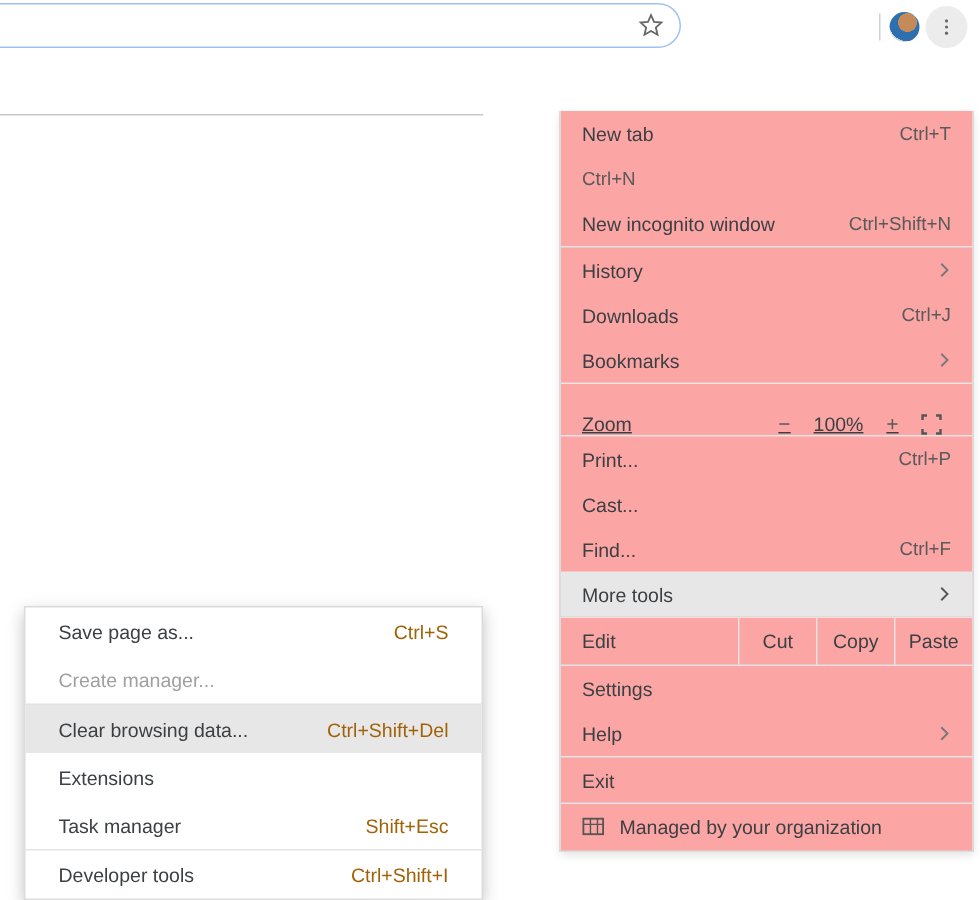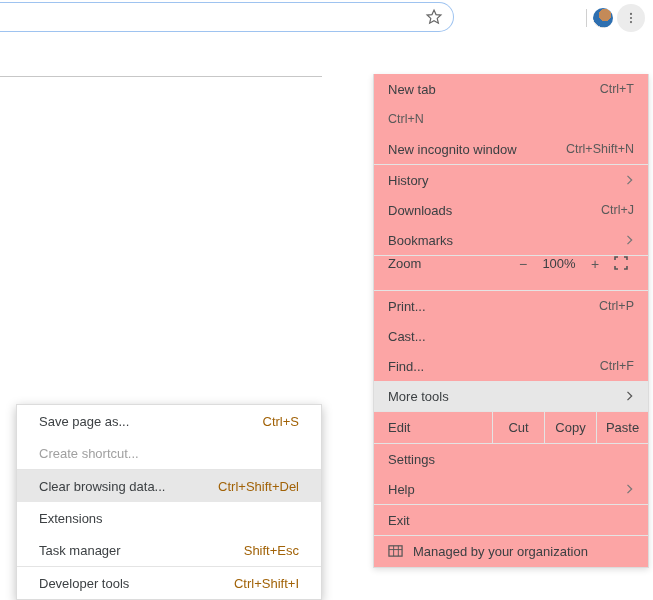--- a/index.html
+++ b/index.html
@@ -37,21 +37,21 @@
     box-shadow: 0 2px 6px rgba(0,0,0,0.12);
   }
   .sep { height: 1px; background: #e4e4e4; }
   .mrow {
     display: flex; align-items: center; height: 30px;
     padding: 0 14px; cursor: default;
   }
   .mrow.hl { background: #e7e7e7; }
   .mlabel { flex: 1; }
   .mshort { color: #5a5a5a; font-size: 12.5px; }
-  .zoom-row { display: flex; align-items: flex-start; height: 34px; padding: 0 14px; }
+  .zoom-row { display: flex; align-items: flex-end; height: 34px; padding: 0 14px; text-decoration: underline; }
   .zoom-row .mlabel { flex: 1; }
   .zbtn { width: 26px; text-align: center; color: #5a5a5a; font-size: 14px; }
   .zval { width: 46px; text-align: center; }
   .fsbtn { width: 26px; display: flex; align-items: center; justify-content: center; }
   .edit-row { display: flex; align-items: center; height: 32px; border-bottom: 1px solid #e4e4e4; }
   .edit-row .elabel { width: 118px; padding-left: 14px; }
   .ecell {
     flex: 1; text-align: center; height: 100%; display: flex;
     align-items: center; justify-content: center; border-left: 1px solid #e4e4e4;
   }
@@ -193,21 +193,21 @@
     <span>Managed by your organization</span>
   </div>
 </div>
 
 <div class="sub-menu">
   <div class="srow">
     <span class="slabel">Save page as...</span>
     <span class="sshort">Ctrl+S</span>
   </div>
   <div class="srow disabled">
-    <span class="slabel">Create shortcut...</span>
+    <span class="slabel">Create manager...</span>
   </div>
   <div class="sep"></div>
   <div class="srow hl">
     <span class="slabel">Clear browsing data...</span>
     <span class="sshort">Ctrl+Shift+Del</span>
   </div>
   <div class="srow">
     <span class="slabel">Extensions</span>
   </div>
   <div class="srow">

